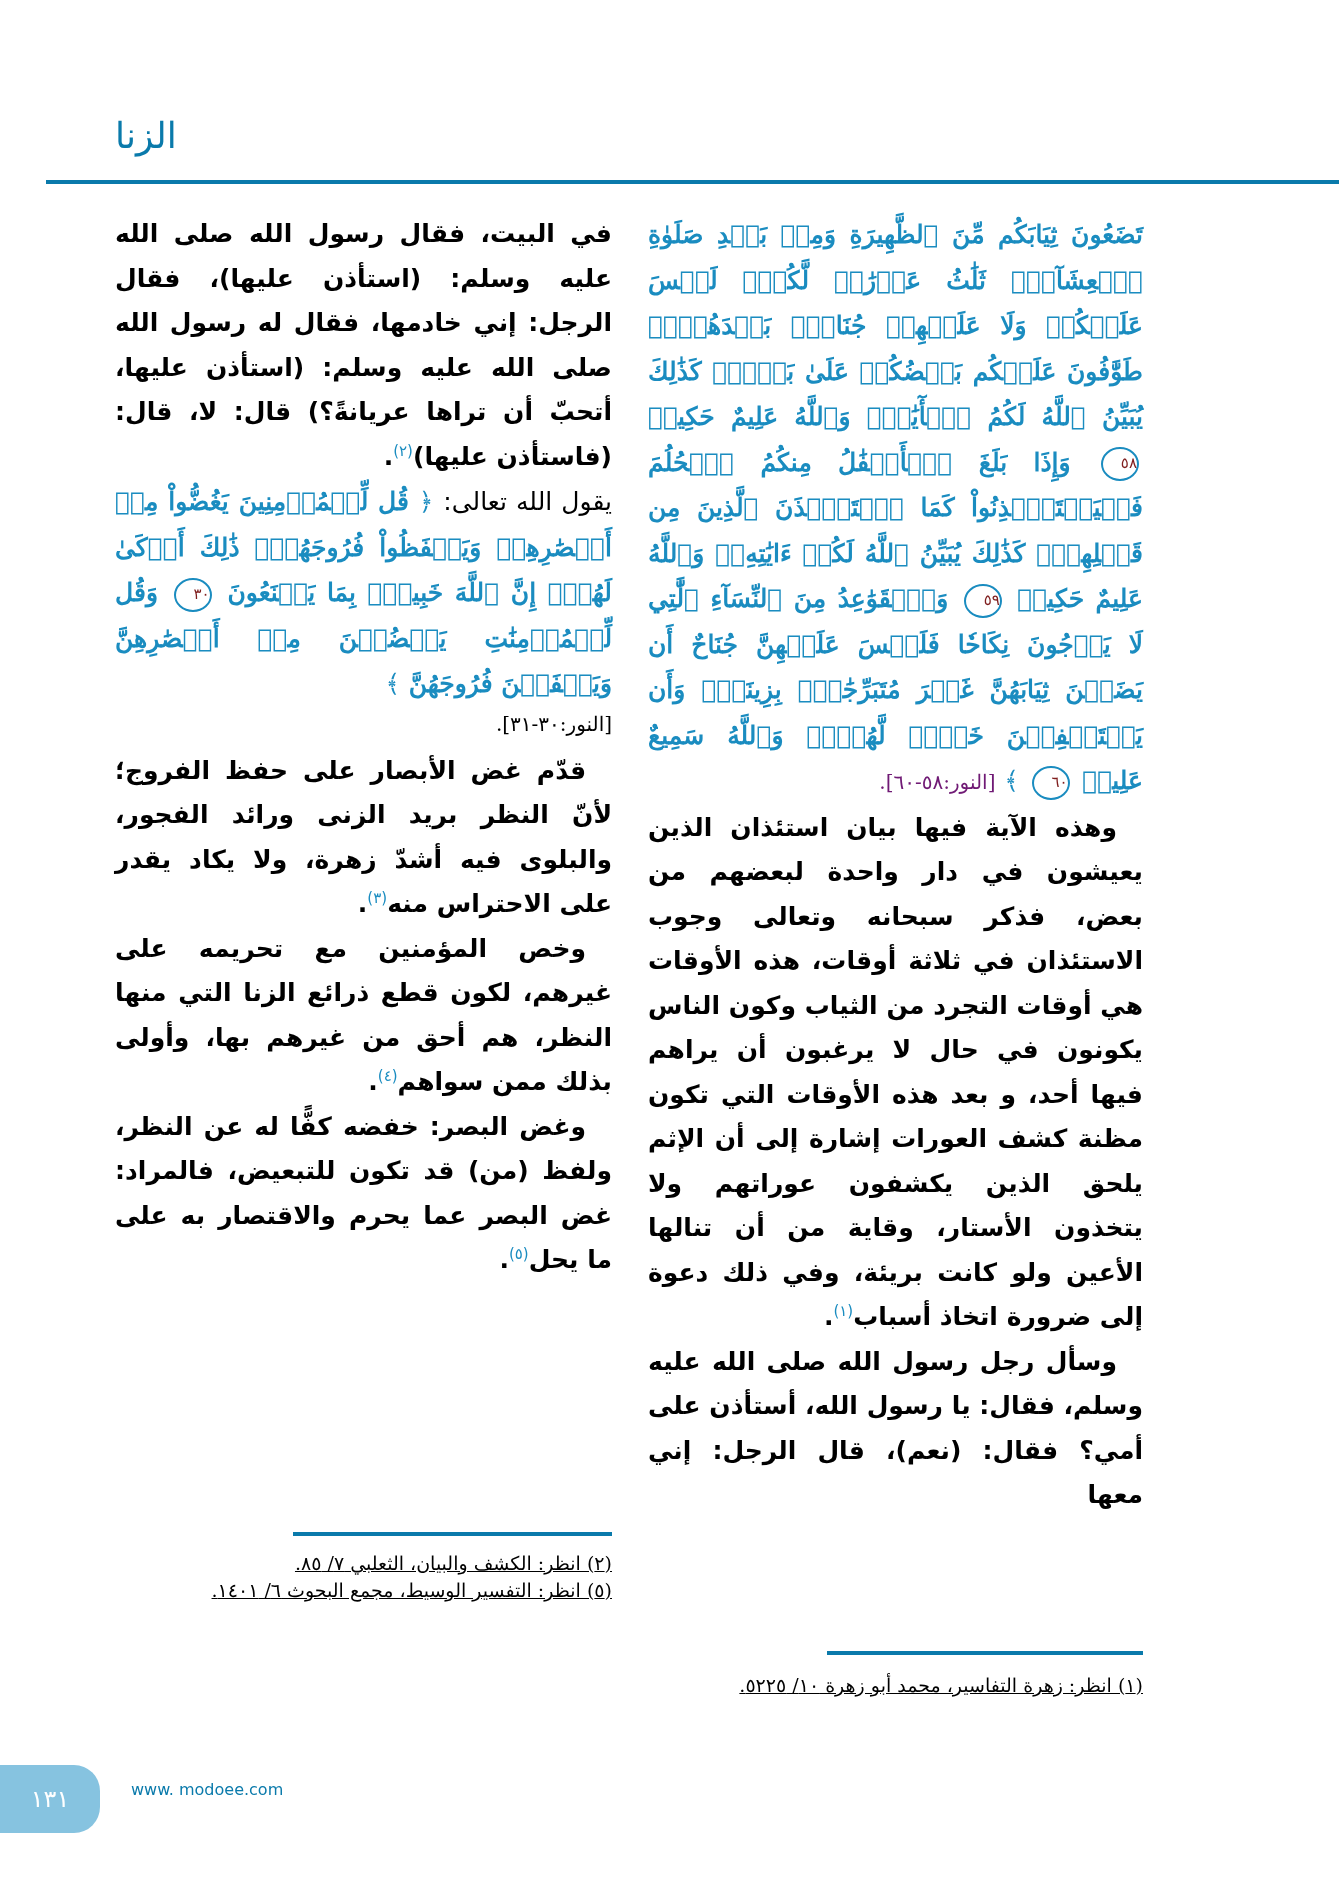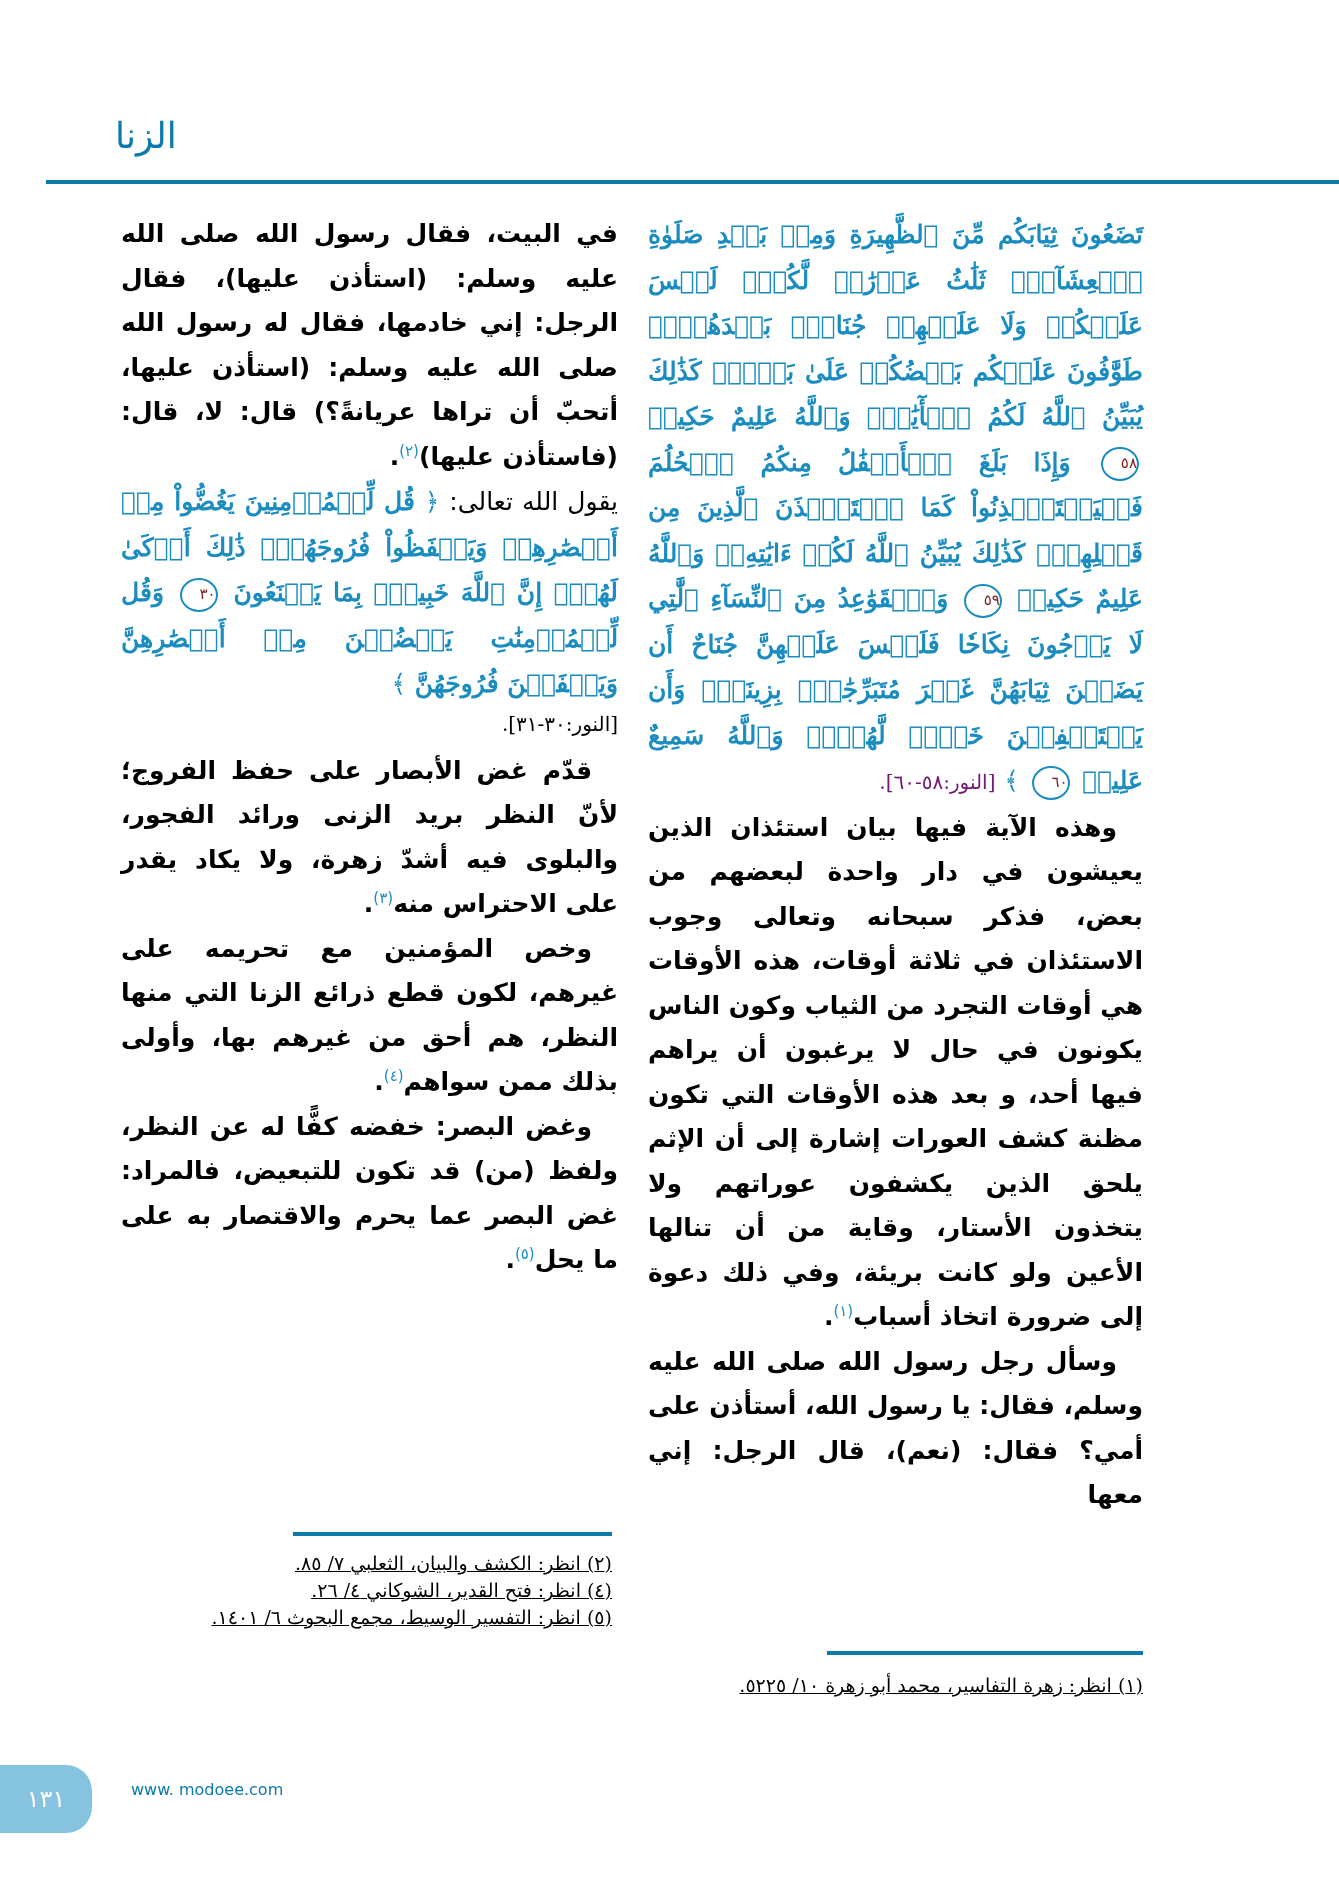--- a/index.html
+++ b/index.html
@@ -1,34 +1,34 @@
 <!DOCTYPE html>
 <html><head>
 <meta charset="utf-8">
 <style>
   html, body { margin: 0; padding: 0; background: #ffffff; }
   body { width: 1339px; height: 1890px; position: relative; overflow: hidden; font-family: "DejaVu Sans", sans-serif; }
   .chapter-title { position: absolute; left: 115px; top: 118px; font-family: Liberation Serif, serif; font-size: 36px; color: #0a7aab; direction: rtl; line-height: 1; }
   .header-rule { position: absolute; left: 46px; right: 0; top: 180px; height: 4px; background: #0a7aab; }
   .col { position: absolute; direction: rtl; text-align: justify; text-align-last: right; color: #000; }
   .col-right { left: 648px; width: 495px; top: 212px; }
-  .col-left  { left: 115px; width: 497px; top: 212px; margin-left: 6px; }
+  .col-left  { left: 115px; width: 497px; top: 212px; }
   .p { font-family: "DejaVu Sans", sans-serif; font-weight: bold; font-size: 25px; line-height: 44.5px; margin: 0; }
   .p.indent { text-indent: 26px; }
   .quran { font-family: "DejaVu Serif", serif; font-weight: bold; color: #1a8cc0; font-size: 25px; line-height: 45.5px; margin: 0; }
   .ayah-no { display: inline-block; min-width: 34px; height: 30px; border: 2px solid #1a8cc0; border-radius: 50%; text-align: center; font-size: 15px; line-height: 28px; color: #7f1d1d; margin: 0 4px; vertical-align: middle; font-weight: normal; }
   .orn { color: #1a8cc0; font-weight: normal; }
   .ref { font-family: "DejaVu Serif", serif; font-weight: normal; color: #701a75; font-size: 20px; }
   .ref-line { font-family: "DejaVu Serif", serif; font-size: 20px; line-height: 34px; margin: 0 0 8px 0; text-align: right; }
   .fnref { color: #1a8cc0; font-weight: normal; font-size: 15px; vertical-align: super; line-height: 0; }
   .section-head { font-family: "DejaVu Sans", sans-serif; font-weight: normal; font-size: 27px; line-height: 46px; margin: 4px 0 0 0; }
   .fn-rule { position: absolute; height: 4px; background: #0a7aab; }
   .fn-block { position: absolute; direction: rtl; font-family: "DejaVu Serif", serif; font-size: 19px; line-height: 27px; color: #000; text-align: justify; text-align-last: right; }
   .fn-block p { margin: 0; text-decoration: underline; }
-  .page-badge { position: absolute; left: 0; top: 1765px; width: 92px; height: 68px; background: #86c3e0; border-radius: 0 26px 26px 0; color: #fff; font-size: 24px; text-align: center; line-height: 68px; direction: rtl; }
+  .page-badge { position: absolute; left: 0; top: 1765px; width: 100px; height: 68px; background: #86c3e0; border-radius: 0 26px 26px 0; color: #fff; font-size: 24px; text-align: center; line-height: 68px; direction: rtl; }
   .site-url { position: absolute; left: 131px; top: 1780px; font-family: "DejaVu Sans", sans-serif; font-size: 16px; color: #0a7aab; }
 </style>
 </head>
 <body>
 
 <div class="chapter-title">الزنا</div>
 <div class="header-rule"></div>
 
 <div class="col col-right">
   <p class="quran">
@@ -74,18 +74,17 @@
     <span>وخص المؤمنين مع تحريمه على غيرهم، لكون قطع ذرائع الزنا التي منها النظر، هم أحق من غيرهم بها، وأولى بذلك ممن سواهم</span><span class="fnref">(٤)</span>.
   </p>
   <p class="p indent">
     <span>وغض البصر: خفضه كفًّا له عن النظر، ولفظ (من) قد تكون للتبعيض، فالمراد: غض البصر عما يحرم والاقتصار به على ما يحل</span><span class="fnref">(٥)</span>.
   </p>
 </div>
 
 <div class="fn-rule" style="left:293px; width:319px; top:1532px;"></div>
 <div class="fn-block" style="left:115px; width:497px; top:1550px;">
   <p>(٢) انظر: الكشف والبيان، الثعلبي ٧/ ٨٥.</p>
-  <p>(٤) انظر: فتح القدير، الشوكاني ٤/ ٢٦.</p>
   <p>(٥) انظر: التفسير الوسيط، مجمع البحوث ٦/ ١٤٠١.</p>
 </div>
 
 <div class="page-badge">١٣١</div>
 <div class="site-url">www. modoee.com</div>
 
 </body></html>

